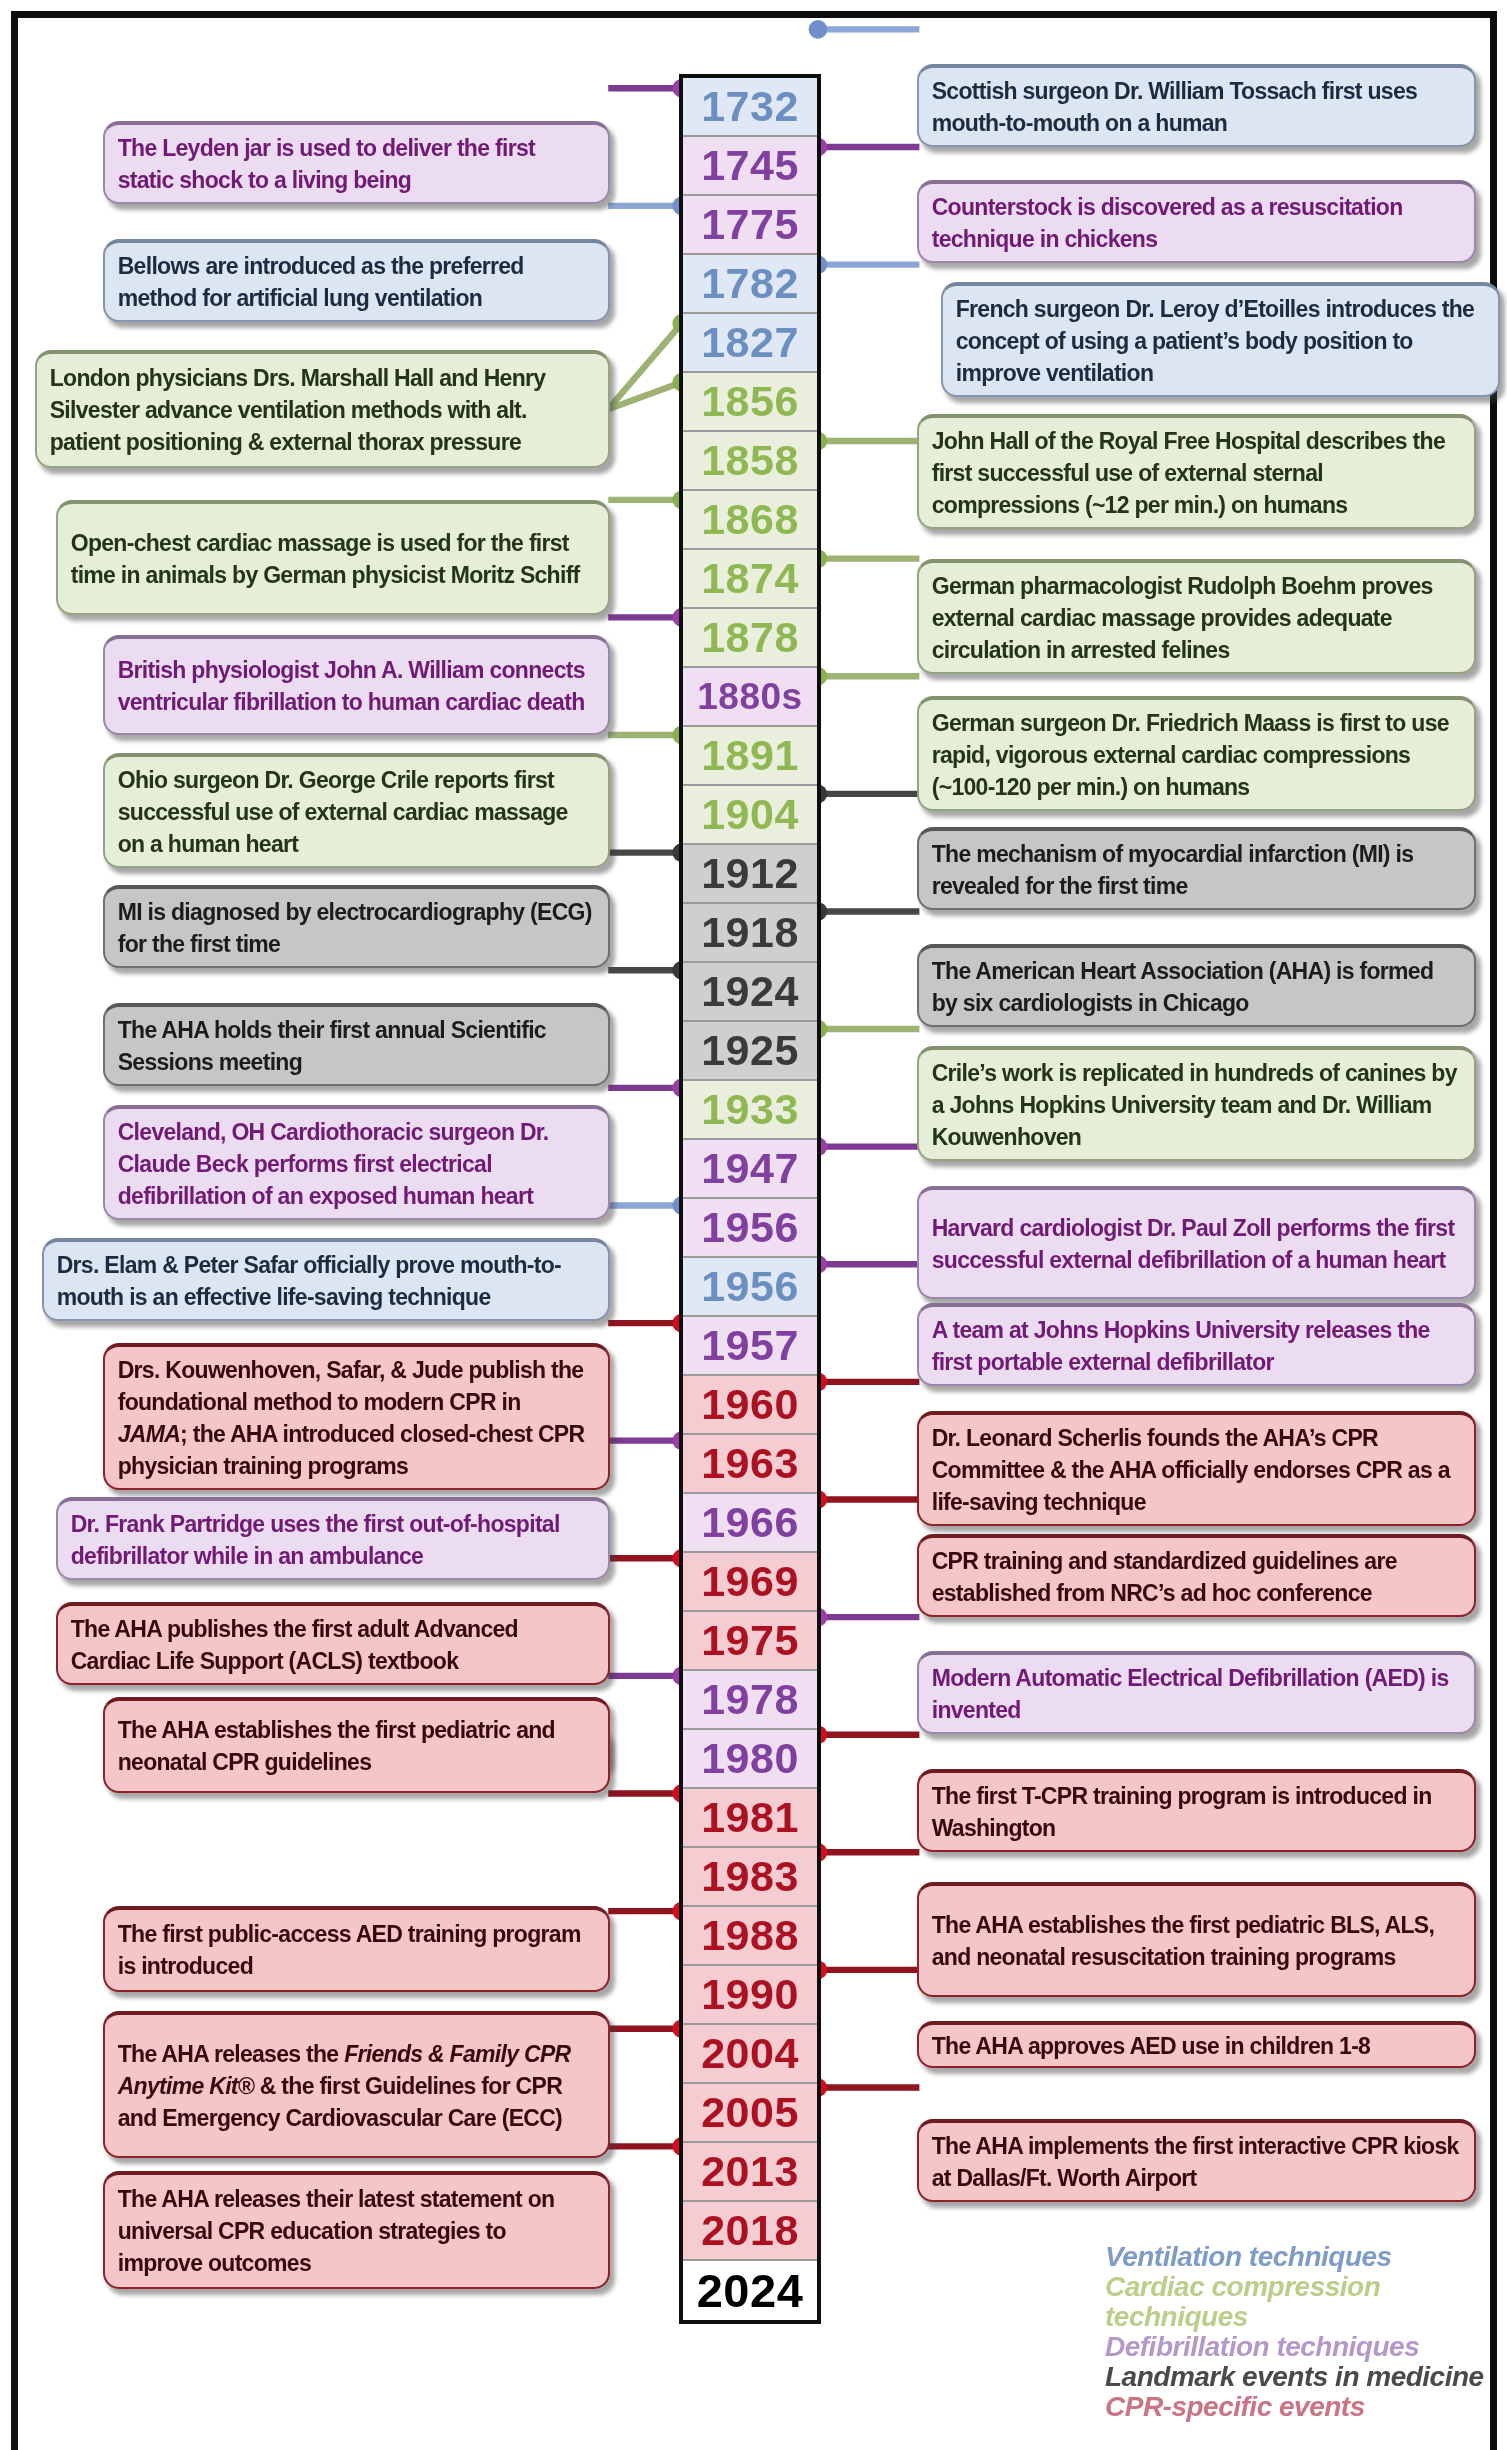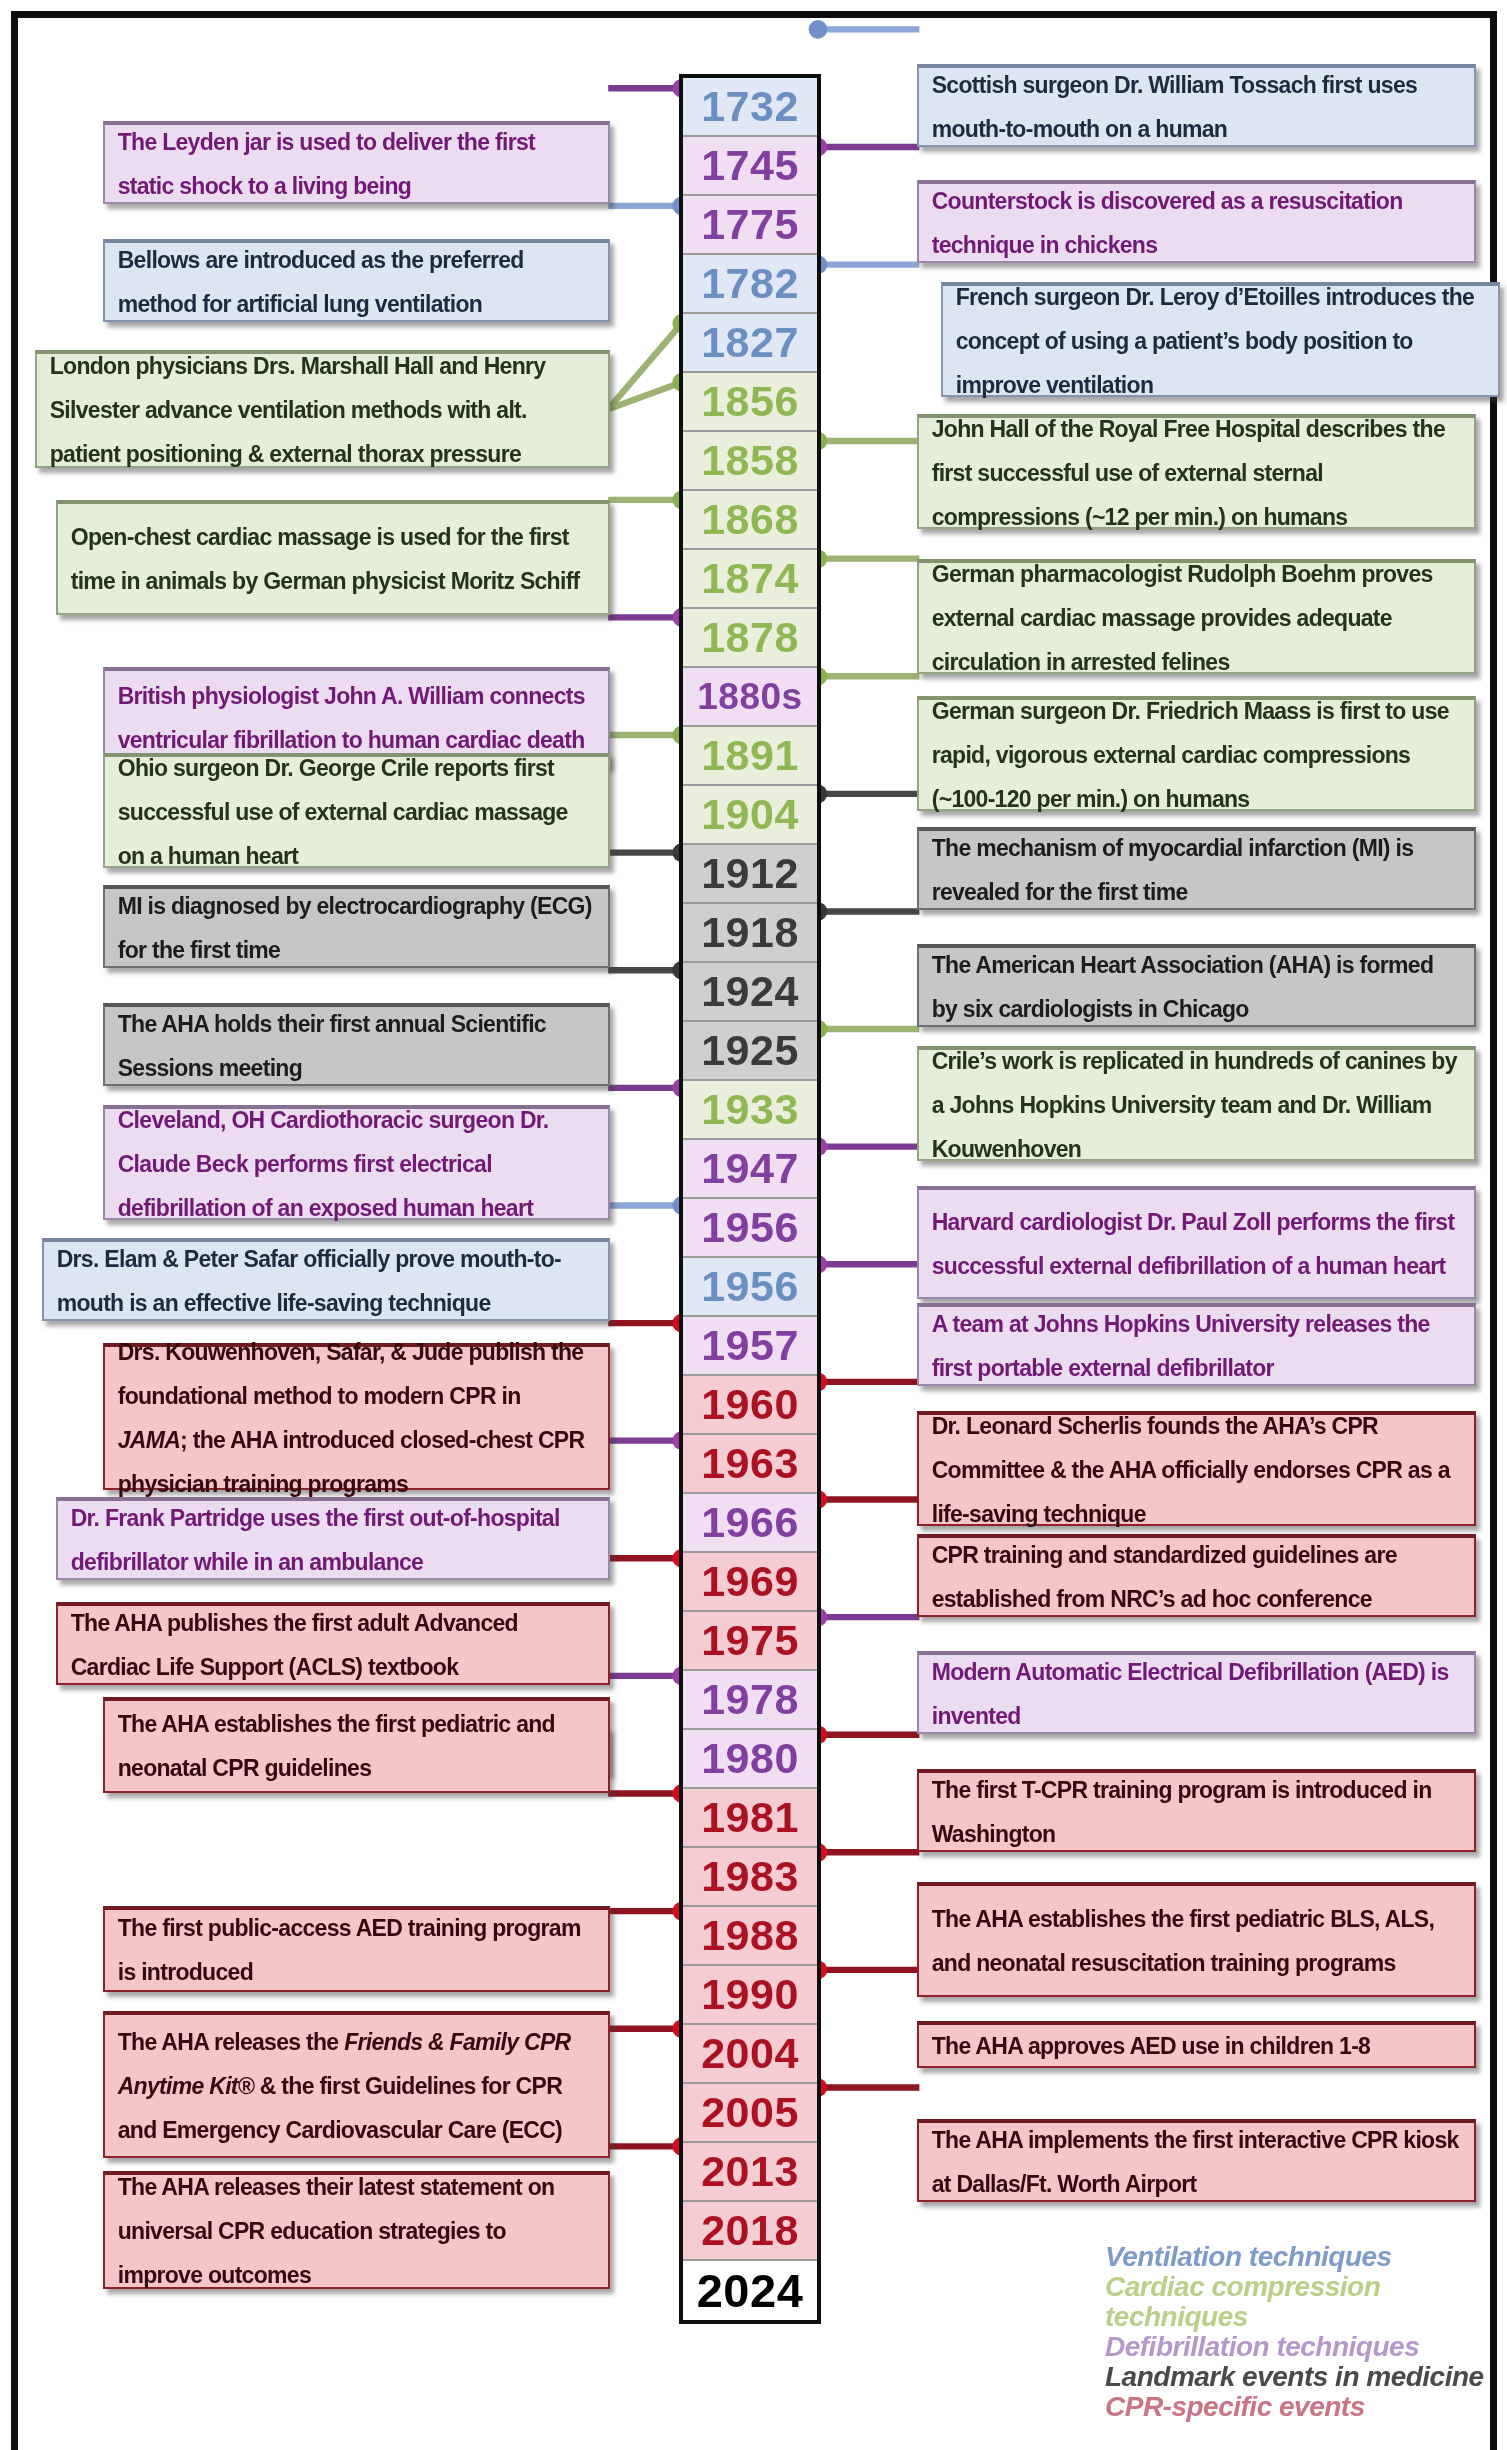--- a/index.html
+++ b/index.html
@@ -30,23 +30,24 @@
   .ycell.cat-compression { background:#e9efdc; color:#8fb853; }
   .ycell.cat-defib       { background:#f0def2; color:#8040a0; }
   .ycell.cat-landmark    { background:#cfcfcf; color:#3a3a3a; }
   .ycell.cat-cpr         { background:#f5ccd1; color:#ab1120; }
   .ycell.cat-final       { background:#ffffff; color:#000000; font-size:47px; }
   
   .event {
     position:absolute; box-sizing:border-box;
     display:flex; align-items:center;
     padding:8.8px 12.7px;
-    font-weight:bold; font-size:23px; line-height:44px; letter-spacing:-0.7px;
+    font-weight:bold; font-size:23px; line-height:32px; letter-spacing:-0.7px;
     border-style:solid; border-width:2px; border-top-width:4.9px;
     box-shadow:4.4px 5.4px 4.4px rgba(60,60,60,0.45);
+    border-radius:16px;
   }
   .event .etxt { display:block; }
   .event.cat-ventilation { background:#dce6f3; border-color:#8694ad; border-top-color:#76869f; color:#1e2a40; }
   .event.cat-compression { background:#e5eed8; border-color:#94a382; border-top-color:#83926f; color:#253317; }
   .event.cat-defib       { background:#ecdcf2; border-color:#9b87a9; border-top-color:#877094; color:#701a75; }
   .event.cat-landmark    { background:#c6c6c6; border-color:#6f6f6f; border-top-color:#575757; color:#1c1c1c; }
   .event.cat-cpr         { background:#f4c6c8; border-color:#8e2129; border-top-color:#701a21; color:#330a0e; }
   
   #connectors { position:absolute; left:0; top:0; pointer-events:none; }
   
@@ -262,21 +263,21 @@
     </div>
   <div class="event cat-ventilation" style="top:239px;left:103px;width:507px;height:83px">
       <span class="etxt">Bellows are introduced as the preferred method for artificial lung ventilation</span>
     </div>
   <div class="event cat-compression" style="top:350px;left:35px;width:575px;height:118px">
       <span class="etxt">London physicians Drs. Marshall Hall and Henry Silvester advance ventilation methods with alt. patient positioning &amp; external thorax pressure</span>
     </div>
   <div class="event cat-compression" style="top:500px;left:56px;width:554px;height:115px">
       <span class="etxt">Open-chest cardiac massage is used for the first time in animals by German physicist Moritz Schiff</span>
     </div>
-  <div class="event cat-defib" style="top:667px;left:103px;width:507px;height:100px">
+  <div class="event cat-defib" style="top:635px;left:103px;width:507px;height:100px">
       <span class="etxt">British physiologist John A. William connects ventricular fibrillation to human cardiac death</span>
     </div>
   <div class="event cat-compression" style="top:753px;left:103px;width:507px;height:115px">
       <span class="etxt">Ohio surgeon Dr. George Crile reports first successful use of external cardiac massage on a human heart</span>
     </div>
   <div class="event cat-landmark" style="top:885px;left:103px;width:507px;height:83px">
       <span class="etxt">MI is diagnosed by electrocardiography (ECG) for the first time</span>
     </div>
   <div class="event cat-landmark" style="top:1003px;left:103px;width:507px;height:83px">
       <span class="etxt">The AHA holds their first annual Scientific Sessions meeting</span>

